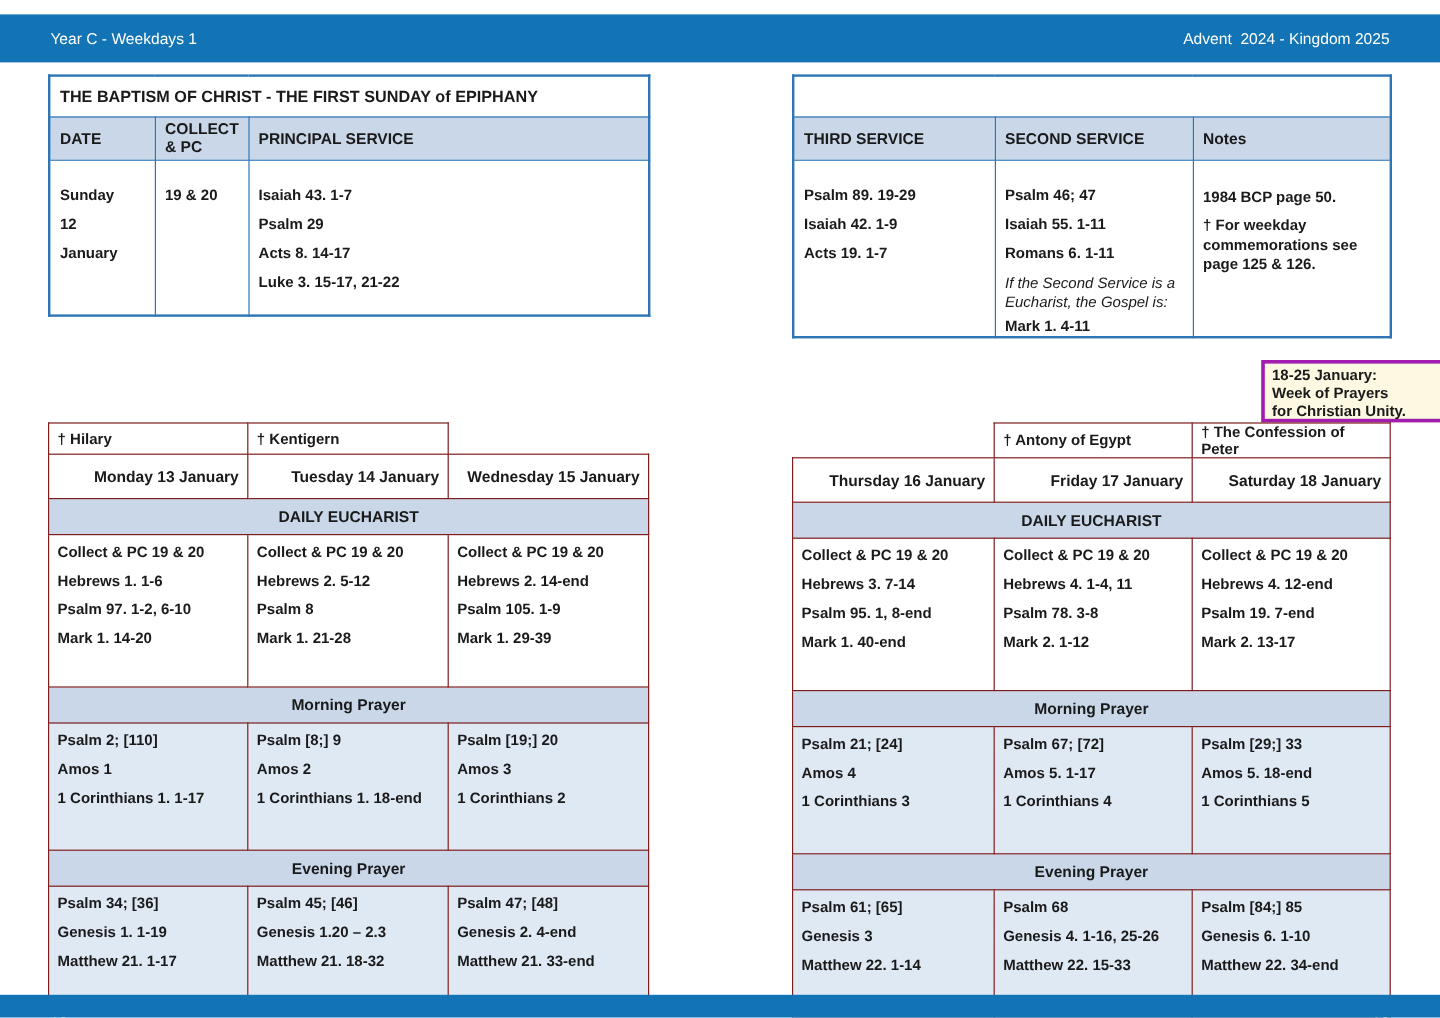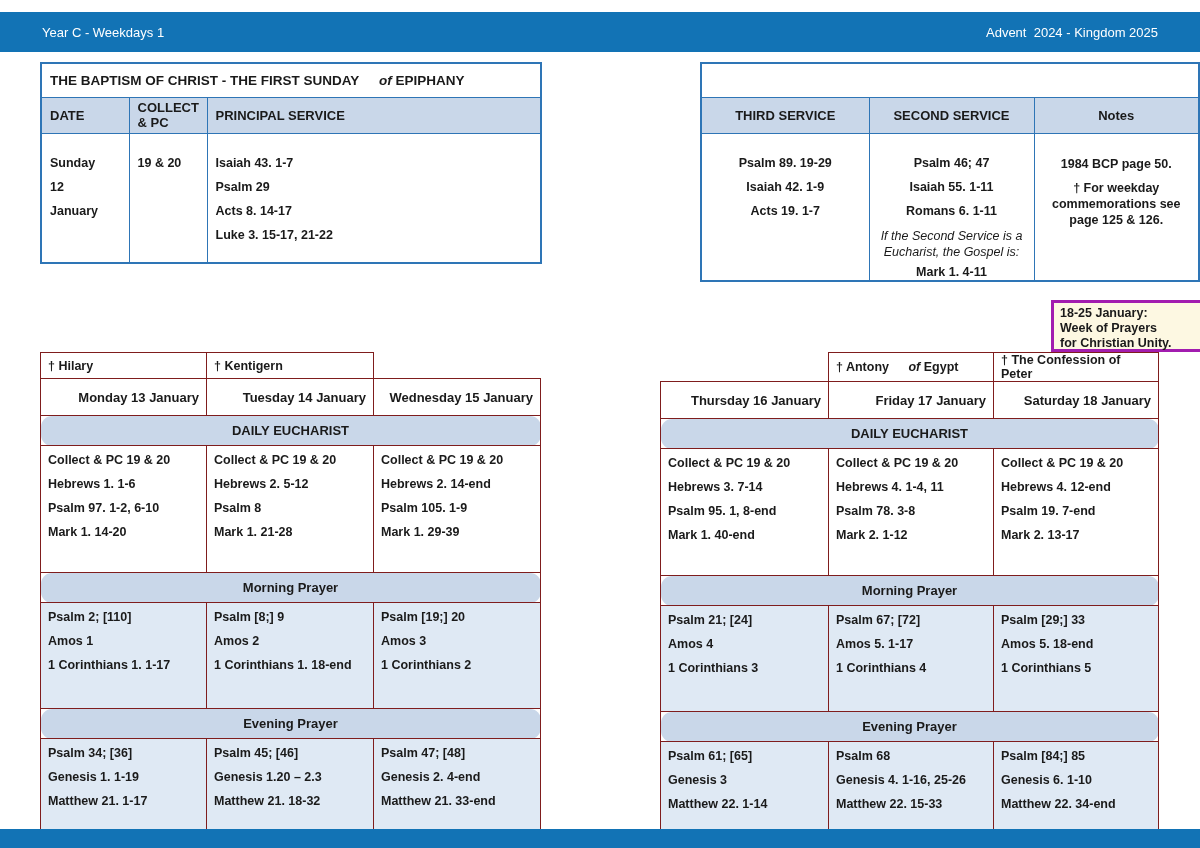--- a/index.html
+++ b/index.html
@@ -35,25 +35,25 @@
     font-weight:bold;font-size:12.5px;color:#1a1a1a;
   }
   .unity .ln{margin-bottom:0;line-height:15px;}
 
   
   table.week{position:absolute;border-collapse:collapse;table-layout:fixed;}
   table.week td{border:1px solid #7f1d1d;padding:0 7px;font-size:12.5px;box-sizing:border-box;background:#ffffff;}
   tr.saintrow td{height:26px;font-weight:bold;vertical-align:middle;}
   tr.saintrow td.ghost{border:none;background:transparent;}
   tr.dayrow td{height:37px;font-weight:bold;text-align:right;vertical-align:middle;font-size:13px;}
-  tr.bandrow td{height:30px;background:#c9d7e9;font-weight:bold;text-align:center;vertical-align:middle;font-size:13px;border-radius:11px;}
+  tr.bandrow td{height:30px;background:#c9d7e9;font-weight:bold;text-align:center;vertical-align:middle;font-size:13px;}
   tr.wbody td{vertical-align:top;padding-top:7px;font-weight:bold;}
   tr.wbody.euch td{height:127px;}
   tr.wbody.mp td, tr.wbody.ep td{height:106px;background:#dfe9f4;}
-  .it{font-style:italic;margin-left:16px;}
+  .it{}
 </style>
 </head>
 <body>
 
 <div class="bar topbar">
   <span>Year C - Weekdays 1</span>
   <span class="pre">Advent  2024 - Kingdom 2025</span>
 </div>
 
 <table class="top" style="left:40px;top:62px;width:500px;">
@@ -84,21 +84,21 @@
     <td>
           <div class="ln">Isaiah 43. 1-7</div>
           <div class="ln">Psalm 29</div>
           <div class="ln">Acts 8. 14-17</div>
           <div class="ln">Luke 3. 15-17, 21-22</div>
         </td>
   </tr>
 </tbody>
   </table>
 
-<table class="top" style="left:700px;top:62px;width:498px;text-align:center;">
+<table class="top" style="left:660px;top:62px;width:498px;">
   <colgroup>
       <col style="width:168px">
       <col style="width:165px">
       <col style="width:165px">
     </colgroup>
   <tbody>
       <tr class="titlerow">
     <td colspan="3"></td>
   </tr>
   <tr class="headrow">

